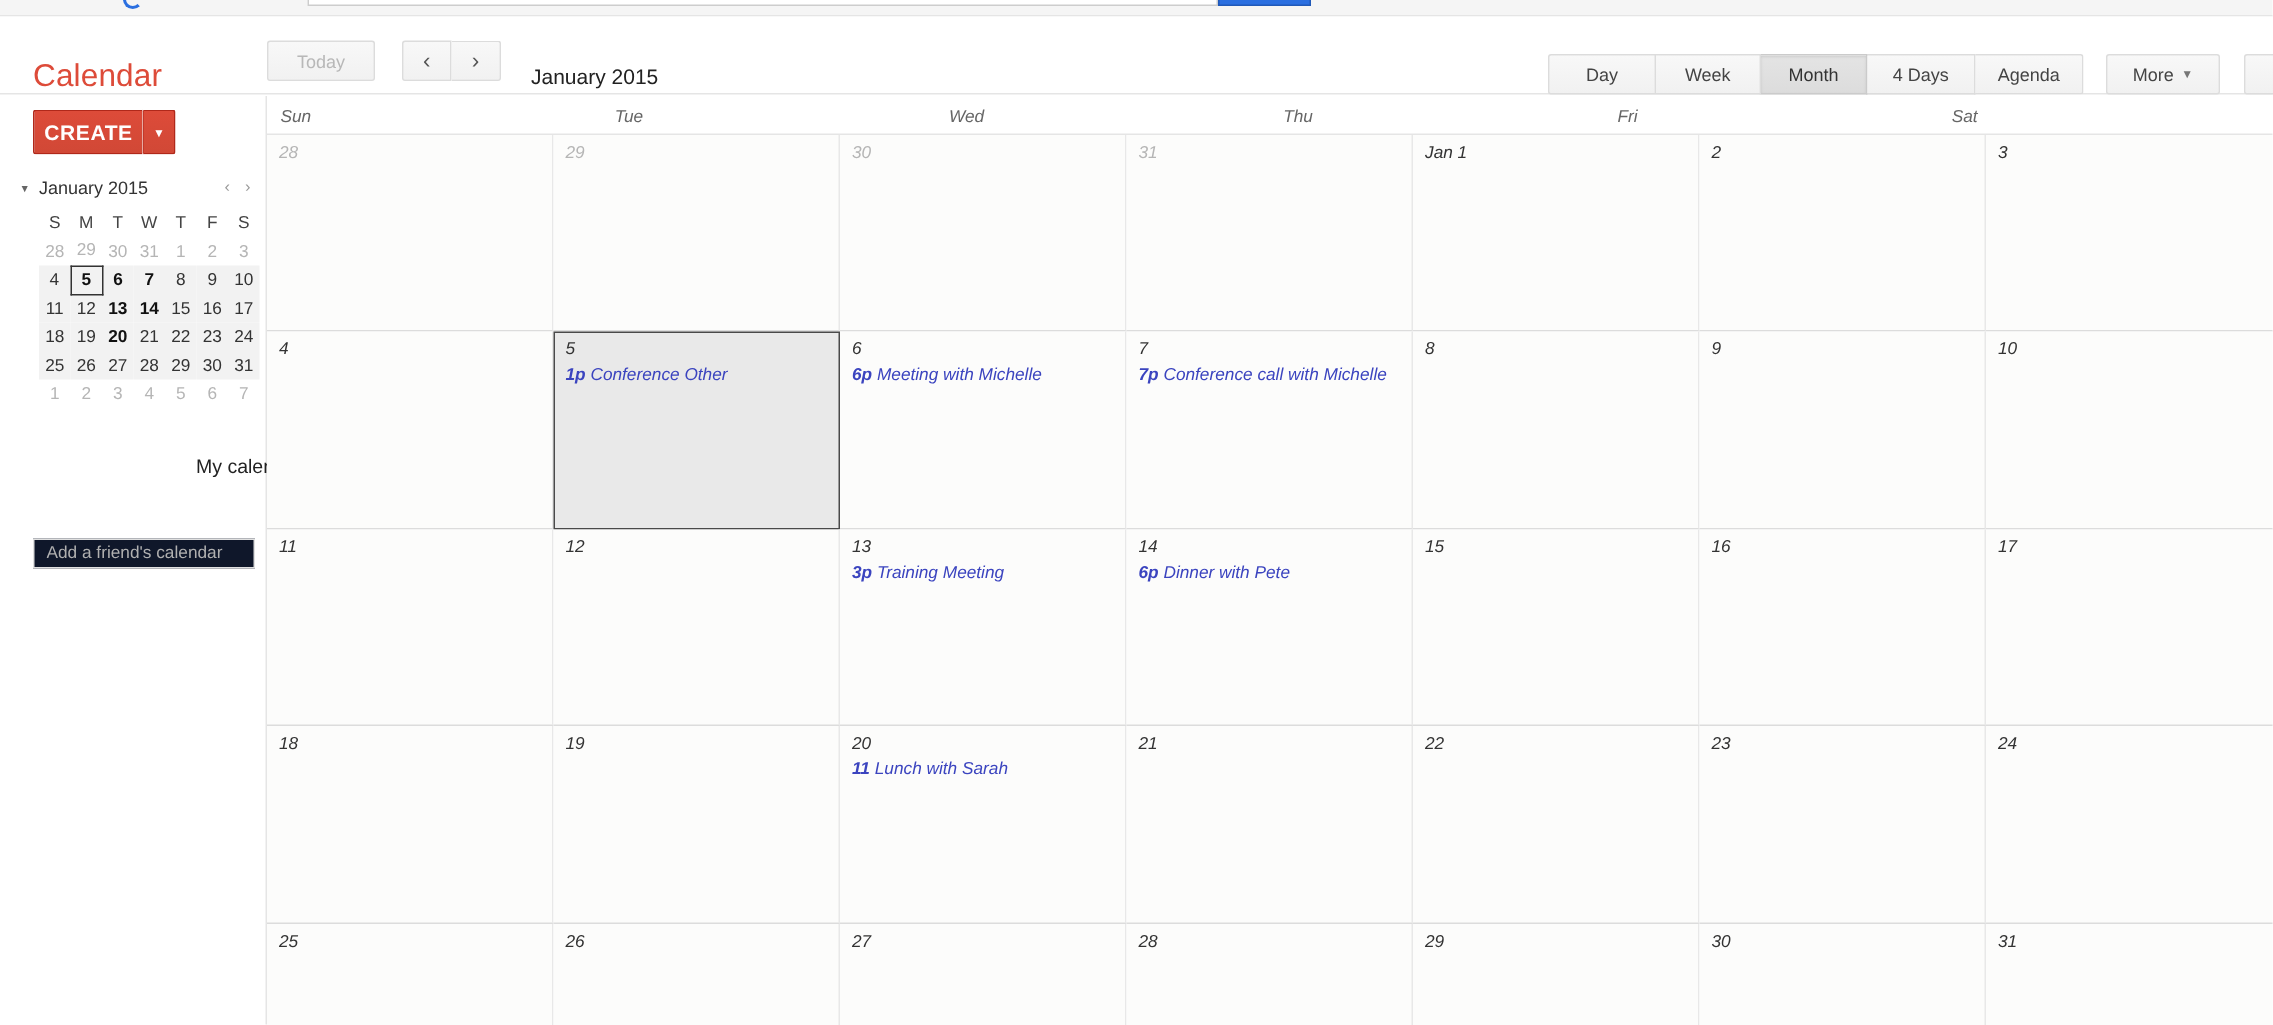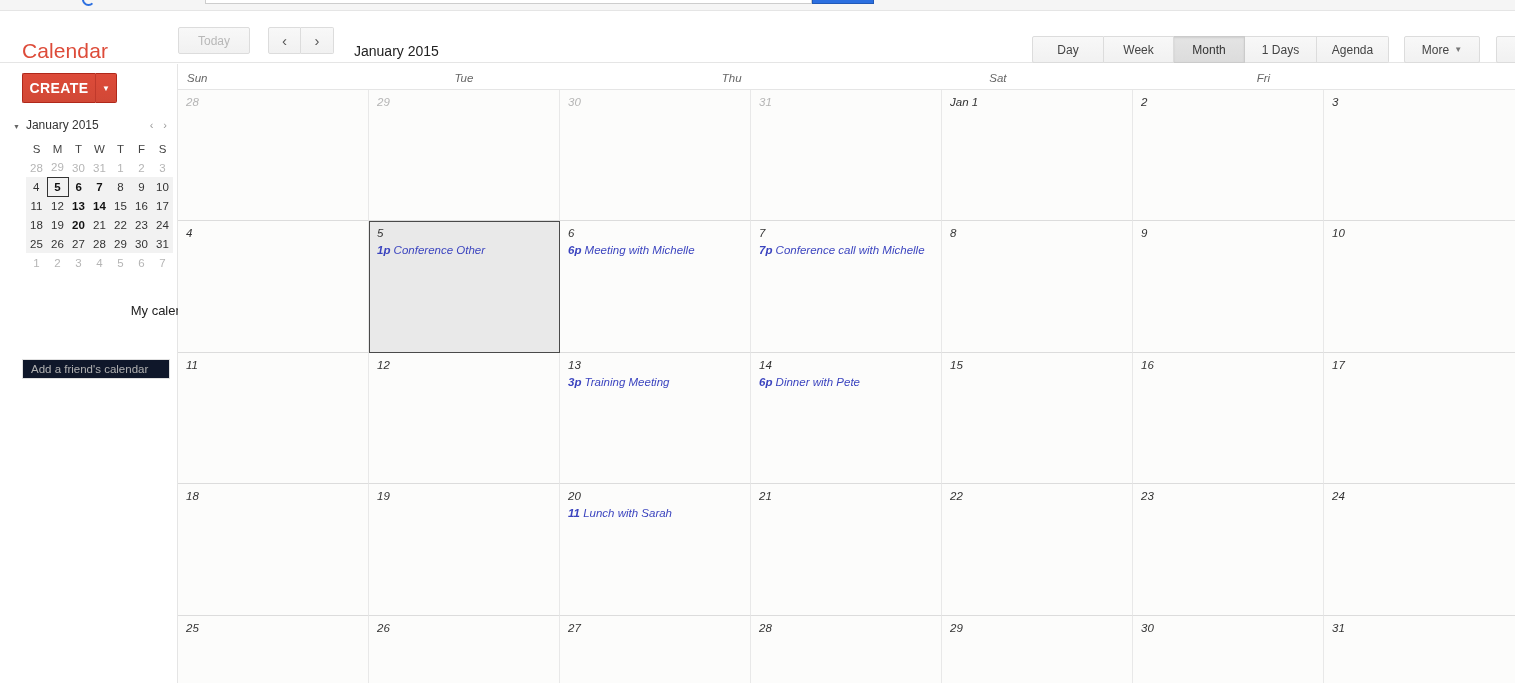--- a/index.html
+++ b/index.html
@@ -235,21 +235,21 @@
     <div class="gbtn">‹</div>
     <div class="gbtn">›</div>
   </div>
 
   <div id="period-title">January 2015</div>
 
   <div id="viewgroup">
     <div class="gbtn vw-day">Day</div>
     <div class="gbtn vw-week">Week</div>
     <div class="gbtn vw-month active">Month</div>
-    <div class="gbtn vw-4days">1 Days</div>
+    <div class="gbtn vw-4days">4 Days</div>
     <div class="gbtn vw-agenda">Agenda</div>
   </div>
 
   <div id="btn-more" class="gbtn">
     <span>More</span>
     <span class="caret">▼</span>
   </div>
 
   <div id="btn-edge" class="gbtn"></div>
 </div>
@@ -348,23 +348,24 @@
   </div>
 
 
   <input id="friend-input" type="text" placeholder="Add a friend's calendar" style="">
 </div>
 
 <div id="main">
   <div id="daynames">
       <div class="dn">Sun</div>
       <div class="dn">Tue</div>
+      <div class="dn">Wed</div>
       <div class="dn">Thu</div>
+      <div class="dn">Fri</div>
       <div class="dn">Sat</div>
-      <div class="dn">Fri</div>
     </div>
   <div id="grid">
       <div class="cell other">
         <div class="dnum">28</div>
       </div>
       <div class="cell other">
         <div class="dnum">29</div>
       </div>
       <div class="cell other">
         <div class="dnum">30</div>

